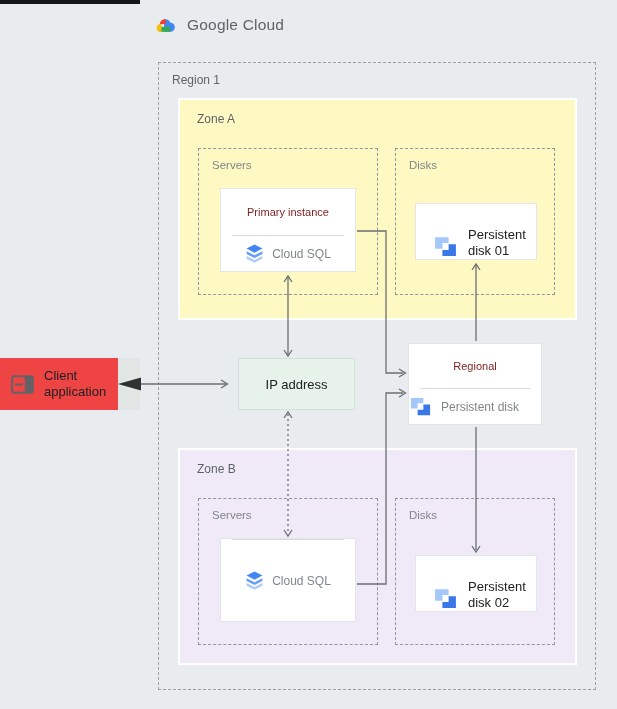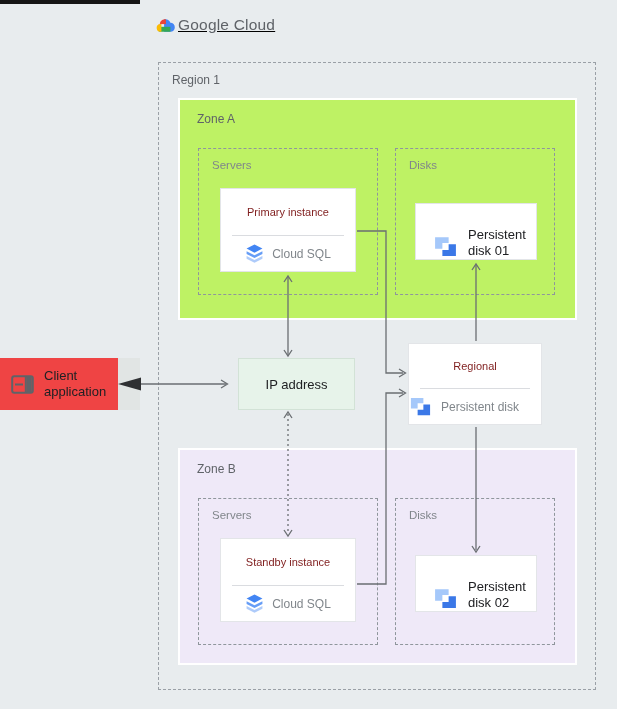--- a/index.html
+++ b/index.html
@@ -6,28 +6,28 @@
   body{
     width:617px;height:709px;position:relative;overflow:hidden;
     background:#e8ecee;
     font-family:"Liberation Sans", sans-serif;
     -webkit-font-smoothing:antialiased;
   }
   .abs{position:absolute;}
   
   .topbar{left:0;top:0;width:140px;height:4px;background:#151515;}
   
-  .gc-logo{left:154px;top:16px;display:flex;align-items:flex-end;gap:2px;text-decoration:underline;}
+  .gc-logo{left:154px;top:16px;display:flex;align-items:flex-end;gap:11px;}
   .gc-text{font-size:15.5px;color:#5f6368;letter-spacing:.2px;}
   
   .region{left:158px;top:62px;width:436px;height:626px;border:1px dashed #9aa0a6;}
   .region-label{position:absolute;left:13px;top:10px;font-size:12px;color:#5f6368;}
   
   .zone{border:2px solid #ffffff;box-sizing:border-box;}
-  .zone-a{left:178px;top:98px;width:399px;height:222px;background:#bef264;}
+  .zone-a{left:178px;top:98px;width:399px;height:222px;background:#fef9c3;}
   .zone-b{left:178px;top:448px;width:399px;height:217px;background:#efe9f8;}
   .zone-label{position:absolute;left:17px;top:12px;font-size:12px;color:#5f6368;}
   
   .group{border:1px dashed #8f969c;box-sizing:border-box;}
   .group-label{position:absolute;left:13px;top:10px;font-size:11.5px;color:#80868b;}
   .servers-a{left:198px;top:148px;width:180px;height:147px;}
   .disks-a{left:395px;top:148px;width:160px;height:147px;}
   .servers-b{left:198px;top:498px;width:180px;height:147px;}
   .disks-b{left:395px;top:498px;width:160px;height:147px;}
   
@@ -120,21 +120,20 @@
           <path d="M12 0.5 L22 5.7 12 10.9 2 5.7 Z" fill="#4285f4"></path>
           <path d="M2 9 L12 14.2 22 9 V12.6 L12 17.8 2 12.6 Z" fill="#669df6"></path>
           <path d="M2 15 L12 20.2 22 15 V18.6 L12 23.8 2 18.6 Z" fill="#aecbfa"></path>
         </svg>
       </span>
       <span>Cloud SQL</span>
     </div>
   </div>
 
   <div class="abs card instance-card standby-card">
-    <div class="card-title">Standby instance</div>
     <div class="card-divider"></div>
     <div class="card-product">
       <span class="icon-wrap">
         <svg width="19" height="19" viewBox="0 0 24 24">
           <path d="M12 0.5 L22 5.7 12 10.9 2 5.7 Z" fill="#4285f4"></path>
           <path d="M2 9 L12 14.2 22 9 V12.6 L12 17.8 2 12.6 Z" fill="#669df6"></path>
           <path d="M2 15 L12 20.2 22 15 V18.6 L12 23.8 2 18.6 Z" fill="#aecbfa"></path>
         </svg>
       </span>
       <span>Cloud SQL</span>

